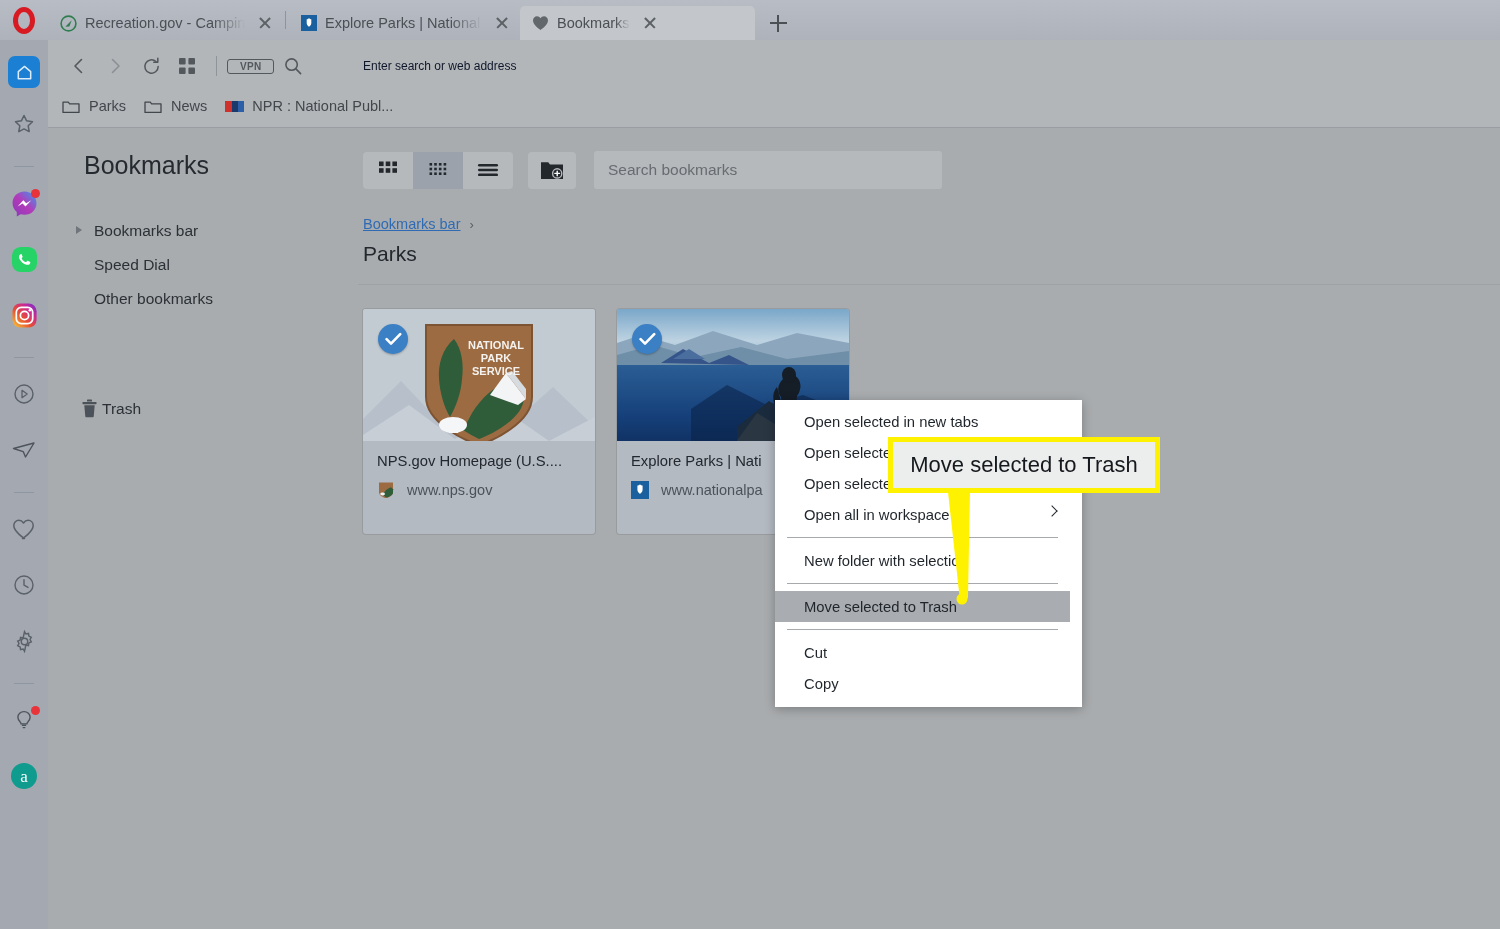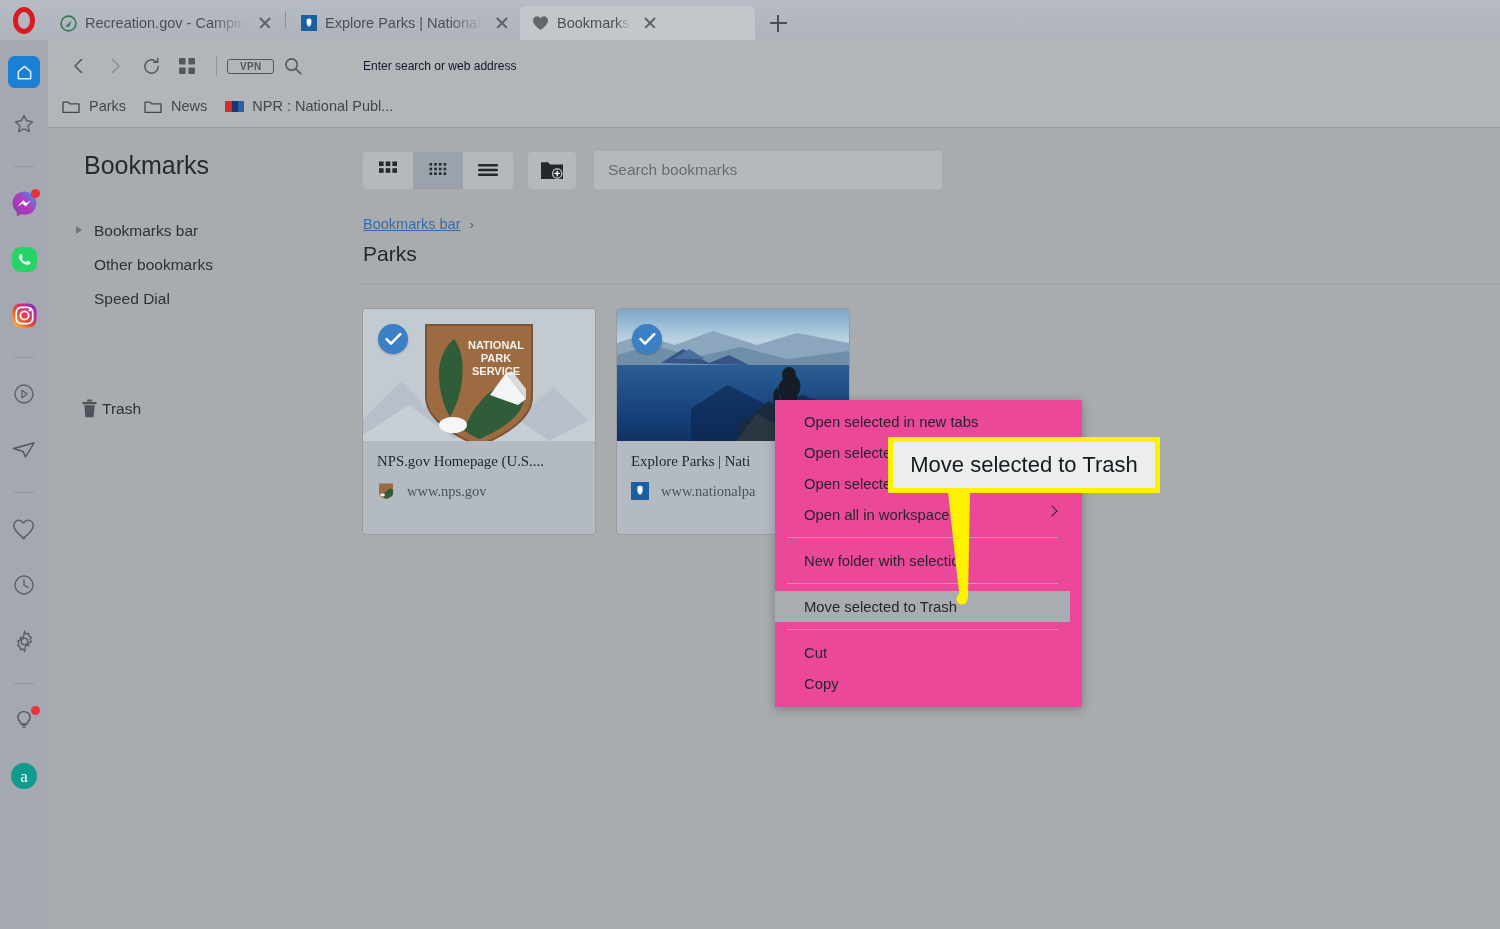--- a/index.html
+++ b/index.html
@@ -236,21 +236,21 @@
     box-shadow: 0 0 0 1px rgba(120,126,133,.35);
   }
   .card-thumb { width: 232px; height: 132px; position: relative; overflow: hidden; }
   .check {
     position: absolute; left: 15px; top: 15px; z-index: 4;
     width: 30px; height: 30px; border-radius: 50%;
     background: #3b7fc4;
     display: flex; align-items: center; justify-content: center;
     box-shadow: 0 1px 2px rgba(0,0,0,.25);
   }
-  .card-meta { padding: 12px 14px 0 14px; font-family: Liberation Serif, serif; }
+  .card-meta { padding: 12px 14px 0 14px; }
   .card-name {
     font-size: 14.8px; color: #22282e;
     white-space: nowrap; overflow: hidden;
   }
   .card-url {
     margin-top: 12px; display: flex; align-items: center;
     font-size: 14.5px; color: #4c5259;
     white-space: nowrap; overflow: hidden;
   }
   .card-url .fav { width: 18px; height: 18px; margin-right: 12px; flex: 0 0 18px; }
@@ -261,21 +261,21 @@
     position: absolute; left: 50%; top: 8px;
     transform: translateX(-50%);
   }
   
   .crater { position: absolute; inset: 0; }
 
   
   .ctxmenu {
     position: absolute; left: 775px; top: 400px;
     width: 307px;
-    background: #ec4899;
+    background: #ffffff;
     box-shadow: 0 2px 10px rgba(0,0,0,.28);
     padding: 6px 12px 8px 0;
     z-index: 30;
   }
   .ctxitem {
     height: 31px; display: flex; align-items: center;
     padding: 0 16px 0 29px;
     font-size: 14.8px; color: #1f252b;
     position: relative;
   }
@@ -562,24 +562,24 @@
 
     <div class="bm-side">
       <div class="bm-title">Bookmarks</div>
 
       <div class="tree">
         <div class="tree-row">
           <span class="tree-arrow"></span>
           <span>Bookmarks bar</span>
         </div>
         <div class="tree-row">
-          <span>Other bookmarks</span>
+          <span>Speed Dial</span>
         </div>
         <div class="tree-row">
-          <span>Speed Dial</span>
+          <span>Other bookmarks</span>
         </div>
       </div>
 
       <div class="trash-row">
         <span class="ico">
           <svg width="17" height="19" viewBox="0 0 17 19" fill="#4c5259">
             <rect x="1.5" y="3" width="14" height="2.2" rx=".6"></rect>
             <rect x="6" y="0.6" width="5" height="2" rx=".6"></rect>
             <path d="M3.3 6.2h10.4l-1 11.3a.9.9 0 0 1-.9.8H5.2a.9.9 0 0 1-.9-.8z"></path>
           </svg>

